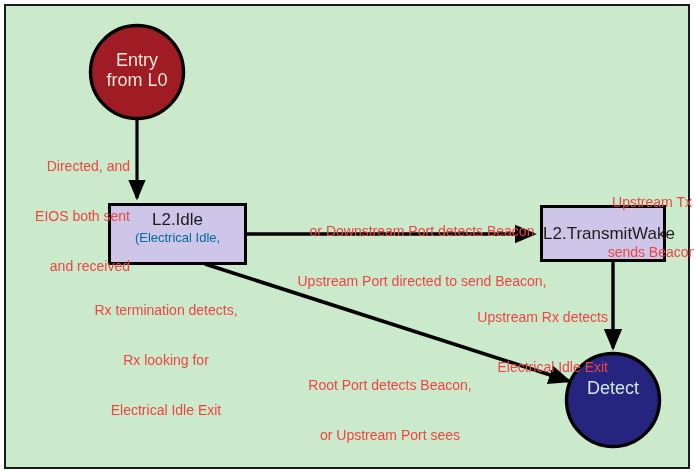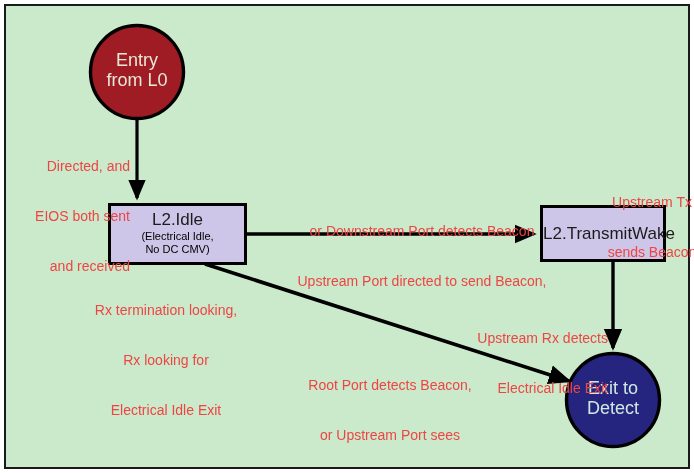--- a/index.html
+++ b/index.html
@@ -54,22 +54,22 @@
     background: #cdc6e8;
     border: 3px solid #000000;
     text-align: center;
   }
   .state-title {
     color: #1c1c1c;
     font-size: 17px;
     line-height: 1.1;
   }
   .state-sub {
-    color: #000000;
-    font-size: 11px;
+    color: #0369a1;
+    font-size: 13px;
     line-height: 1.18;
   }
   .edge-label {
     position: absolute;
     color: #ef4444;
     font-size: 14px;
     line-height: 1.2;
     white-space: pre;
     pointer-events: none;
   }
@@ -102,60 +102,58 @@
 
     <circle cx="613" cy="400" r="46.5" fill="#252580" stroke="#000000" stroke-width="3.4"></circle>
   </svg>
 
   <div class="node-circle-label entry-label" style="left:77px; top:50px; width:120px;">
     <div>Entry</div>
     <div>from L0</div>
   </div>
 
   <div class="node-circle-label exit-label" style="left:553px; top:378px; width:120px;">
-    <div>Exit to</div>
     <div>Detect</div>
   </div>
 
   <div class="state-box" style="left:66px; top:203px; width:139px; height:62px; padding-top:5px;margin-left:42px;">
     <div class="state-title">L2.Idle</div>
     <div class="state-sub">(Electrical Idle,</div>
-    <div class="state-sub">No DC CMV)</div>
   </div>
 
   <div class="state-box" style="left:540px; top:205px; width:126px; height:57px; padding-top:17px;">
     <div class="state-title">L2.TransmitWake</div>
   </div>
 
   <div class="edge-label ta-r" style="left:8px; top:124px; width:122px;">
     <div>Directed, and</div>
     <div>EIOS both sent</div>
     <div>and received</div>
   </div>
 
   <div class="edge-label ta-c" style="left:222px; top:189px; width:312px;">
     <div>or Downstream Port detects Beacon</div>
     <div>Upstream Port directed to send Beacon,</div>
   </div>
 
   <div class="edge-label ta-c" style="left:18px; top:268px; width:208px;">
-    <div>Rx termination looking,</div>
+    <div>Rx termination detects,</div>
     <div>Rx looking for</div>
     <div>Electrical Idle Exit</div>
   </div>
 
   <div class="edge-label ta-c" style="left:540px; top:160px; width:136px;">
     <div>Upstream Tx</div>
     <div>sends Beacon</div>
   </div>
 
   <div class="edge-label ta-c" style="left:218px; top:343px; width:256px;">
     <div>Root Port detects Beacon,</div>
     <div>or Upstream Port sees</div>
     
   </div>
 
-  <div class="edge-label ta-r" style="left:430px; top:296px; width:178px;">
+  <div class="edge-label ta-r" style="left:430px; top:275px; width:178px;">
     <div>Upstream Rx detects</div>
     <div>Electrical Idle Exit</div>
   </div>
 
 </div>
 
 </body></html>

